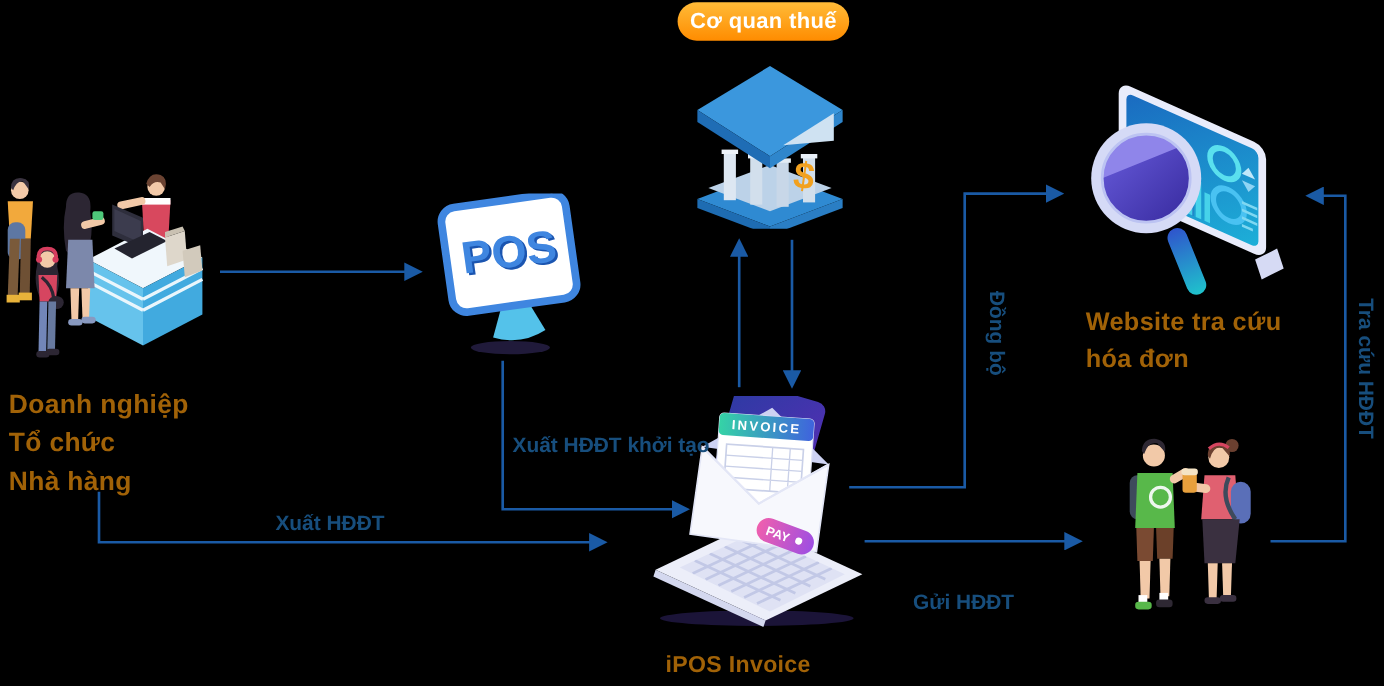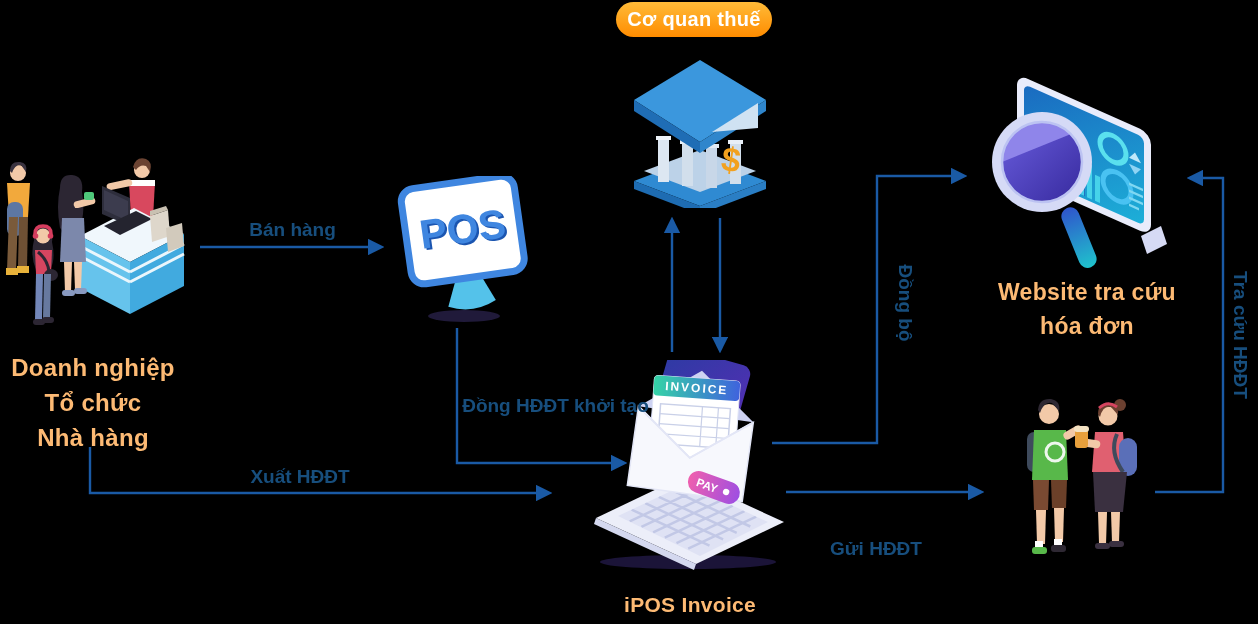--- a/index.html
+++ b/index.html
@@ -1,21 +1,21 @@
 <!DOCTYPE html>
 <html><head>
 <meta charset="utf-8">
 <style>
   html,body{margin:0;padding:0;background:#000;}
   .canvas{position:relative;width:1258px;height:624px;background:#000;overflow:hidden;
           font-family:"Liberation Sans",sans-serif;}
   .canvas *{box-sizing:border-box;}
   .connectors{position:absolute;left:0;top:0;width:1258px;height:624px;pointer-events:none;}
   .icon-box{position:absolute;}
-  .node-label{position:absolute;color:#fdba74;font-weight:bold;text-align:center;
+  .node-label{position:absolute;color:#a16207;font-weight:bold;
               font-size:23px;line-height:35px;letter-spacing:.3px;}
   .flow-label{position:absolute;color:#174e7d;font-weight:bold;text-align:center;
               font-size:19px;line-height:26px;}
   .vlabel{transform:rotate(90deg);}
   .badge{position:absolute;left:616px;top:2px;width:156px;height:35px;border-radius:18px;
          background:linear-gradient(180deg,#ffbb38 0%,#ff8c00 100%);
          color:#ffffff;font-size:20px;font-weight:bold;display:flex;
          align-items:center;justify-content:center;letter-spacing:.3px;}
 </style>
 </head>
@@ -272,24 +272,23 @@
       <rect x="69" y="38" width="15" height="6" rx="3" fill="#f4e3c4"></rect>
       <polygon points="88,84 122,84 118,124 90,124" fill="#3a3040"></polygon>
       <polygon points="93,124 102,124 101,156 94,156" fill="#f2c9a8"></polygon>
       <polygon points="106,124 115,124 114,154 107,154" fill="#f2c9a8"></polygon>
       <rect x="90" y="155" width="15" height="6" rx="3" fill="#3a3040"></rect>
       <rect x="104" y="153" width="15" height="6" rx="3" fill="#3a3040"></rect>
     </svg>
   </div>
 
 
-  <div class="flow-label" style="left:205px;top:217px;width:175px">Bán hàng</div>
 
   <div class="flow-label" style="left:453px;top:393px;width:205px">
-    <div>Đồng HĐĐT khởi tạo</div>
+    <div>Xuất HĐĐT khởi tạo</div>
   </div>
 
   <div class="flow-label" style="left:220px;top:464px;width:160px">Xuất HĐĐT</div>
 
   <div class="flow-label vlabel" style="left:845px;top:290px;width:120px">Đồng bộ</div>
 
   <div class="flow-label" style="left:790px;top:536px;width:172px">Gửi HĐĐT</div>
 
   <div class="flow-label vlabel" style="left:1165px;top:322px;width:150px">Tra cứu HĐĐT</div>
 

